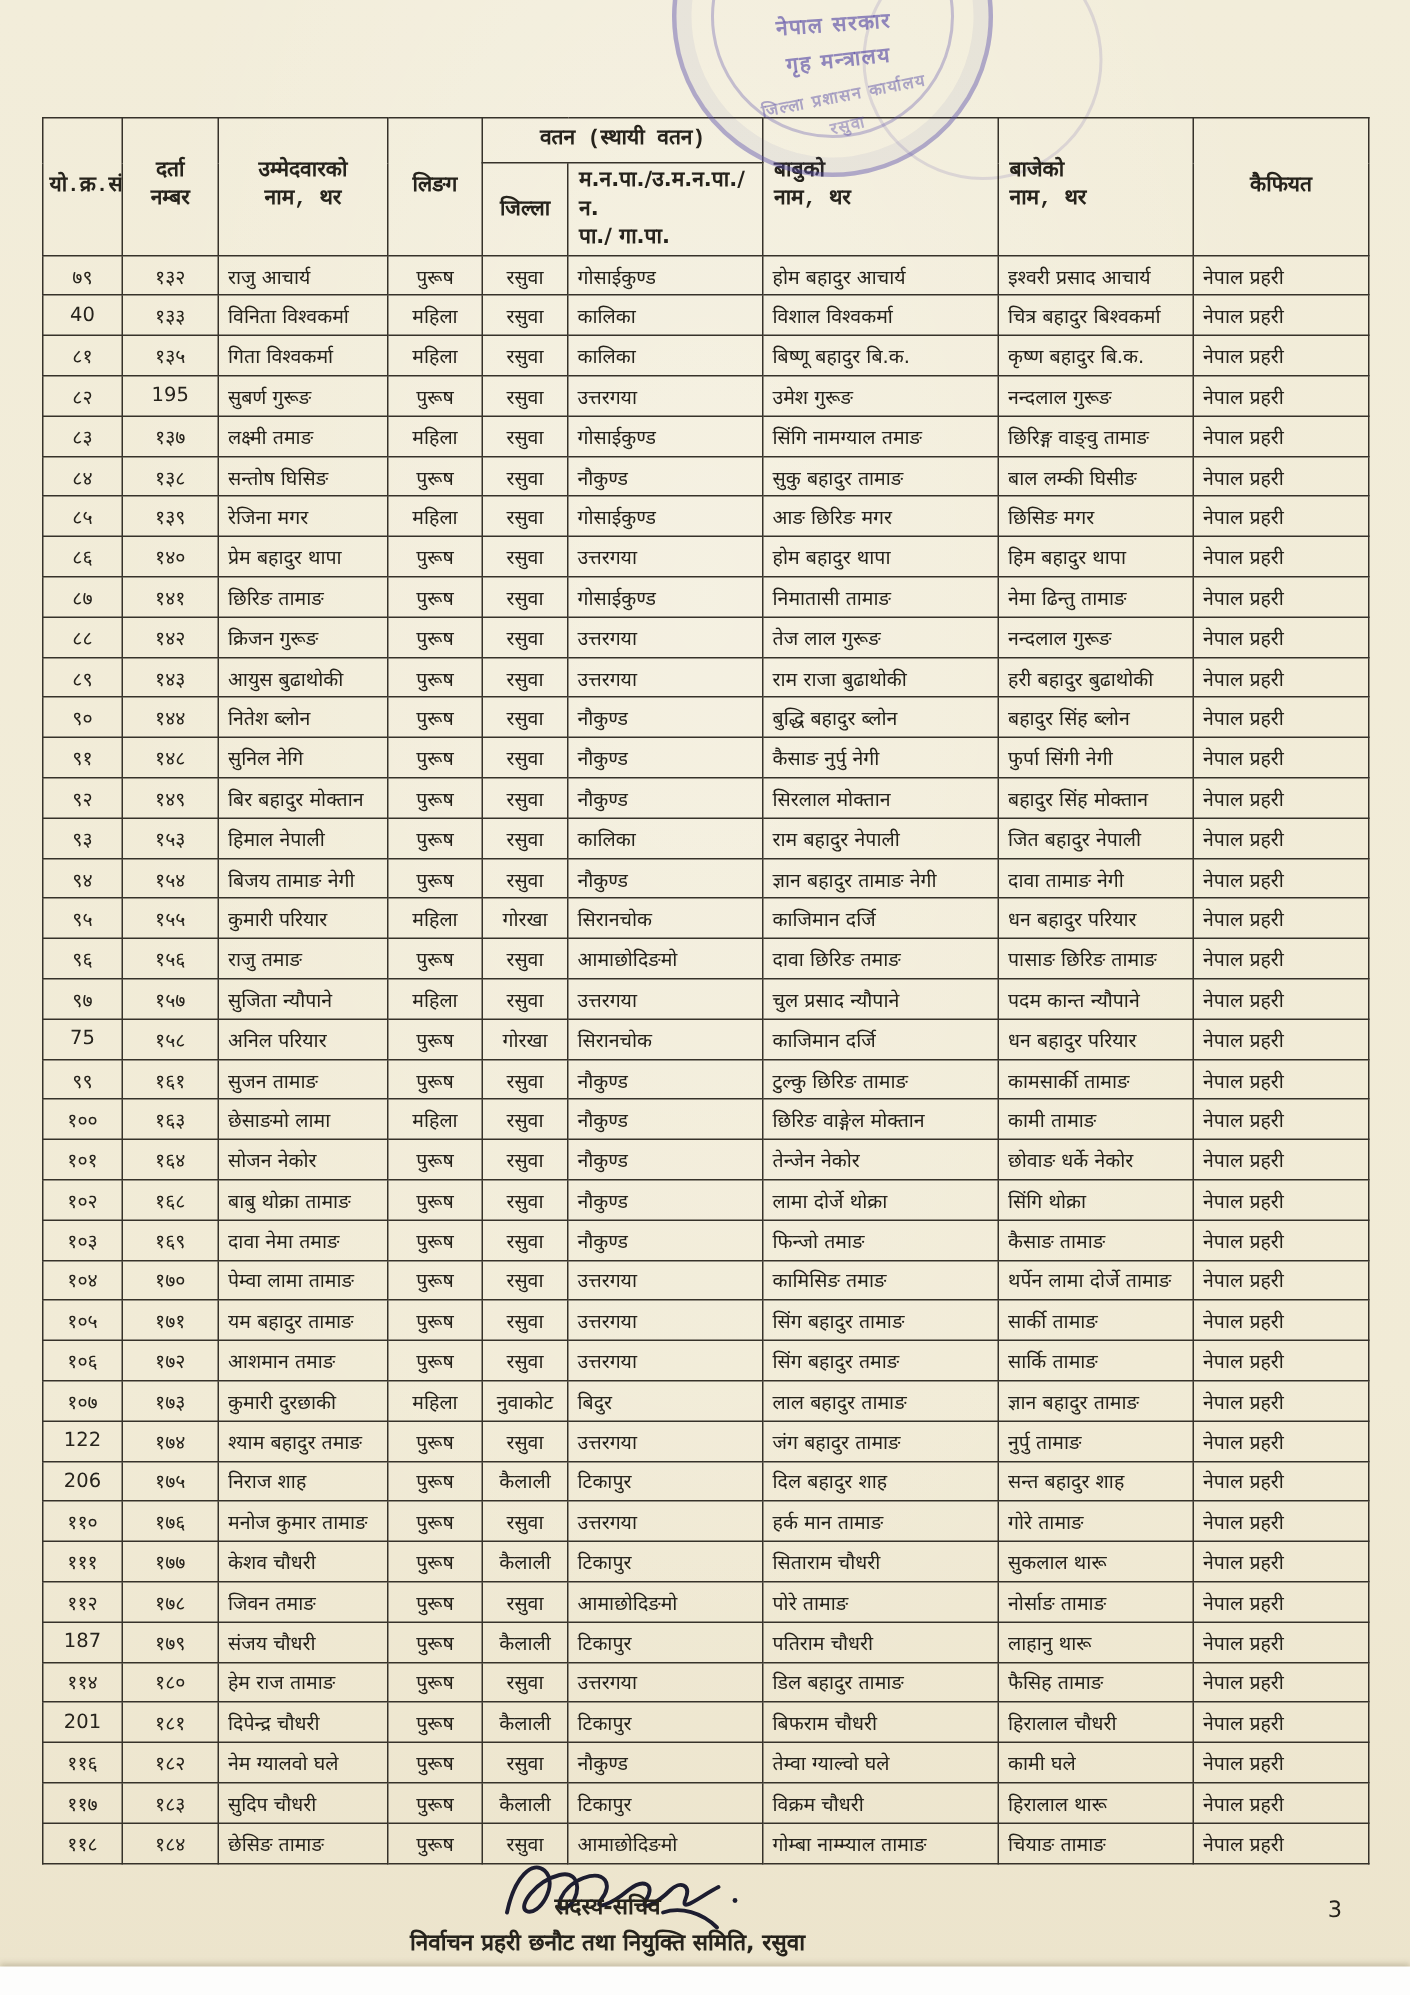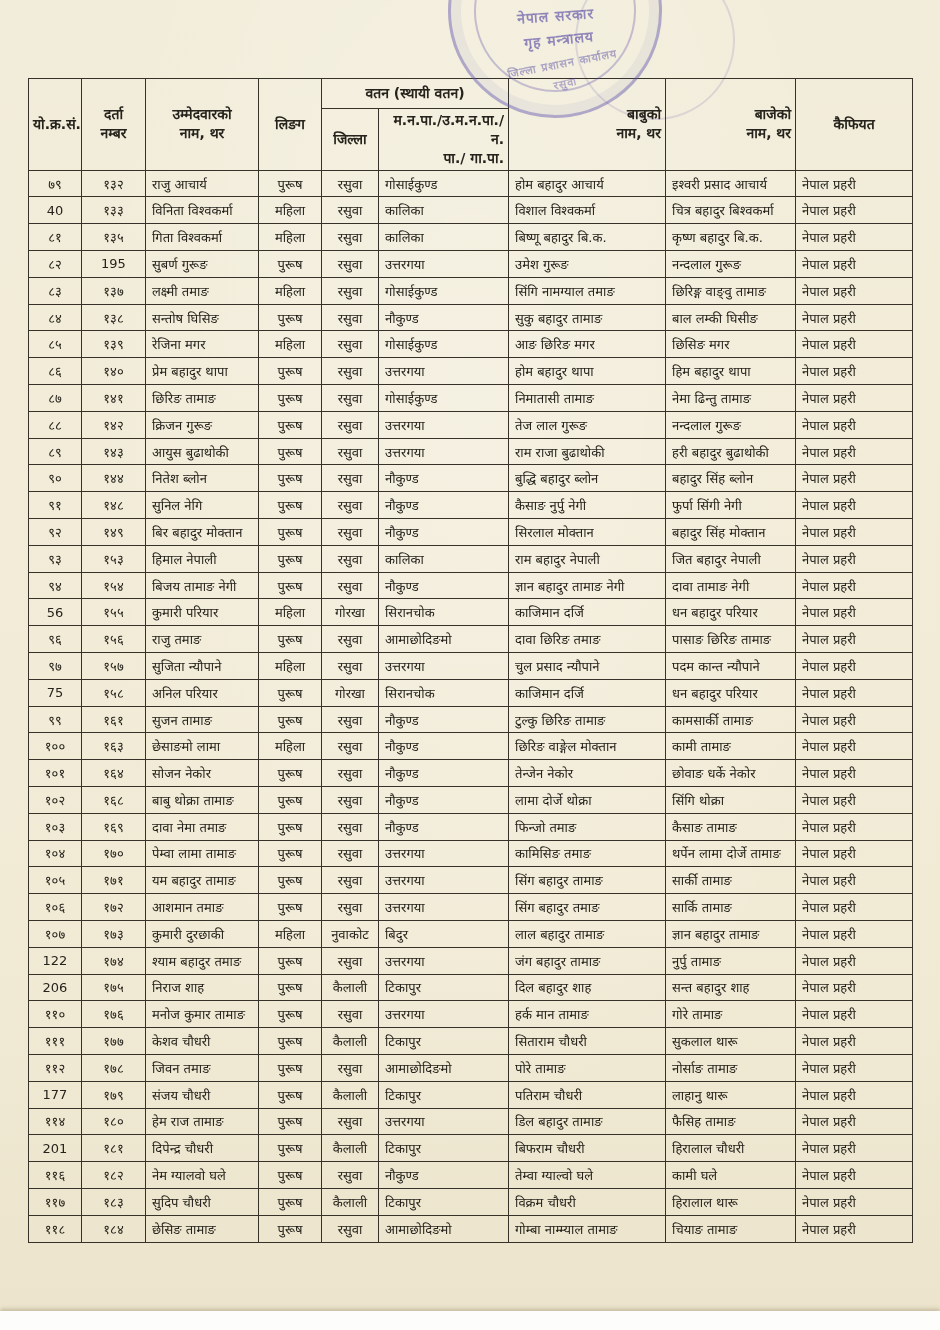--- a/index.html
+++ b/index.html
@@ -36,23 +36,23 @@
     overflow:hidden;
   }
   .roster thead th {
     font-weight:bold;
     font-size:14px;
     line-height:1.35;
     white-space:pre-line;
     text-align:center;
     padding:2px 4px;
   }
-  .roster thead tr.h1 th { height:30px; }
+  .roster thead tr.h1 th { height:30px;font-family:Liberation Mono, monospace; }
   .roster thead tr.h2 th { height:54px; }
-  .roster thead th.left { text-align:right; padding-left:7px; }
+  .roster thead th.left { text-align:left; padding-left:7px; }
   .roster td {
     height:26.8px;
     font-size:13px;
     padding:0 4px;
     white-space:nowrap;
   }
   .roster td.c0, .roster td.c1, .roster td.c3, .roster td.c4 { text-align:center; }
   .roster td.c2, .roster td.c5, .roster td.c6, .roster td.c7, .roster td.c8 { text-align:left; padding-left:6px; }
 
   
@@ -322,21 +322,21 @@
           <td class="c1">१५४</td>
           <td class="c2">बिजय तामाङ नेगी</td>
           <td class="c3">पुरूष</td>
           <td class="c4">रसुवा</td>
           <td class="c5">नौकुण्ड</td>
           <td class="c6">ज्ञान बहादुर तामाङ नेगी</td>
           <td class="c7">दावा तामाङ नेगी</td>
           <td class="c8">नेपाल प्रहरी</td>
         </tr>
         <tr>
-          <td class="c0">56</td>
+          <td class="c0">९५</td>
           <td class="c1">१५५</td>
           <td class="c2">कुमारी परियार</td>
           <td class="c3">महिला</td>
           <td class="c4">गोरखा</td>
           <td class="c5">सिरानचोक</td>
           <td class="c6">काजिमान दर्जि</td>
           <td class="c7">धन बहादुर परियार</td>
           <td class="c8">नेपाल प्रहरी</td>
         </tr>
         <tr>
@@ -520,21 +520,21 @@
           <td class="c1">१७८</td>
           <td class="c2">जिवन तमाङ</td>
           <td class="c3">पुरूष</td>
           <td class="c4">रसुवा</td>
           <td class="c5">आमाछोदिङमो</td>
           <td class="c6">पोरे तामाङ</td>
           <td class="c7">नोर्साङ तामाङ</td>
           <td class="c8">नेपाल प्रहरी</td>
         </tr>
         <tr>
-          <td class="c0">177</td>
+          <td class="c0">187</td>
           <td class="c1">१७९</td>
           <td class="c2">संजय चौधरी</td>
           <td class="c3">पुरूष</td>
           <td class="c4">कैलाली</td>
           <td class="c5">टिकापुर</td>
           <td class="c6">पतिराम चौधरी</td>
           <td class="c7">लाहानु थारू</td>
           <td class="c8">नेपाल प्रहरी</td>
         </tr>
         <tr>
@@ -588,15 +588,27 @@
           <td class="c3">पुरूष</td>
           <td class="c4">रसुवा</td>
           <td class="c5">आमाछोदिङमो</td>
           <td class="c6">गोम्बा नाम्म्याल तामाङ</td>
           <td class="c7">चियाङ तामाङ</td>
           <td class="c8">नेपाल प्रहरी</td>
         </tr>
       </tbody>
   </table>
 
+  <div class="footer">
+    <svg class="signature" width="170" height="56" viewBox="0 0 170 56">
+      <g stroke="#1d1d30" fill="none" stroke-width="2.6" stroke-linecap="round" stroke-linejoin="round">
+        <path d="M8,40 C13,16 25,5 33,12 C43,21 29,43 21,39 C15,36 27,19 43,15 C59,11 57,33 47,37 C39,40 43,23 59,17 C73,12 79,21 71,31 C65,39 77,35 89,25 C99,17 107,21 101,31 C95,41 109,33 117,25 C123,19 131,21 127,31 C123,41 137,29 149,23"></path>
+        <path d="M112,40 C124,36 138,40 148,50"></path>
+        <circle cx="160" cy="32" r="1.6" fill="#1d1d30" stroke="none"></circle>
+      </g>
+    </svg>
+    <div class="sig-title">सदस्य-सचिव</div>
+    <div class="committee">निर्वाचन प्रहरी छनौट तथा नियुक्ति समिति, रसुवा</div>
+    <div class="page-num">3</div>
+  </div>
 
 </div>
 <div class="paper-edge"></div>
 
 </body></html>

